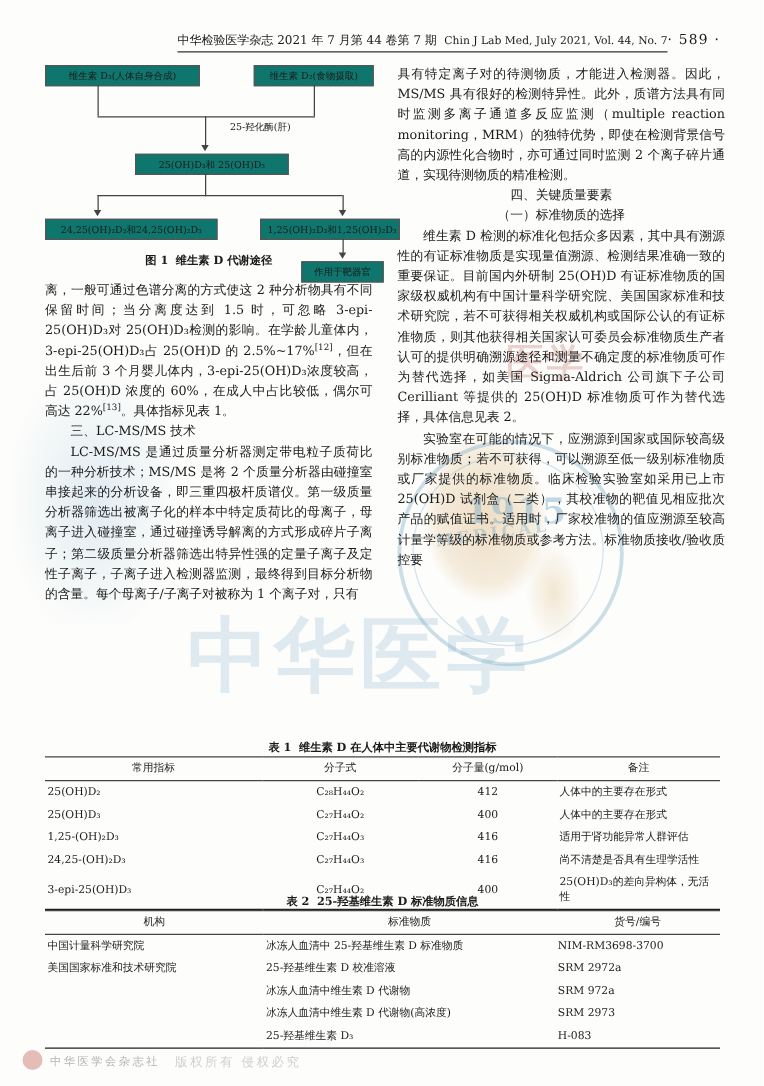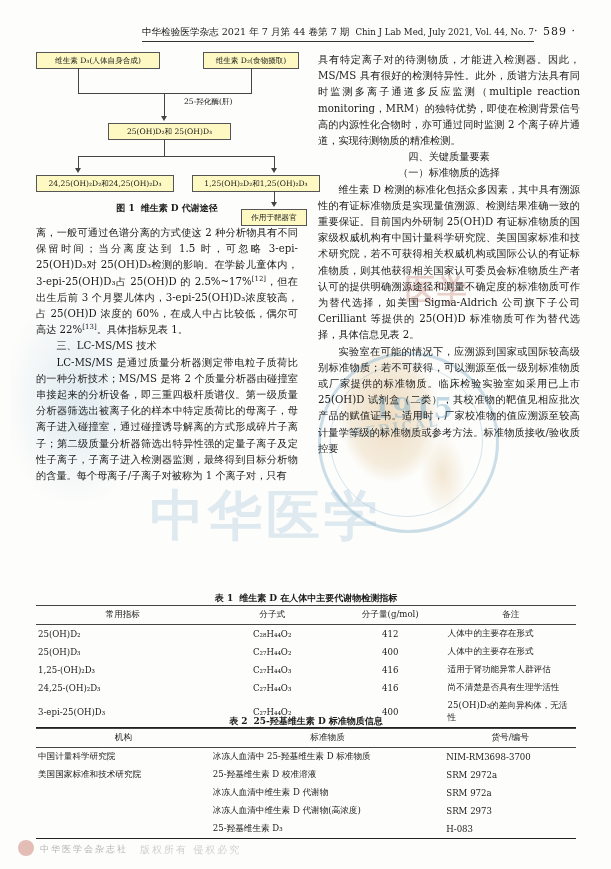--- a/index.html
+++ b/index.html
@@ -56,21 +56,21 @@
   .wm-medical {
     left: 348px; top: 420px;
     font-size: 13px;
     font-weight: bold;
     color: rgba(120,170,200,0.40);
     letter-spacing: 3px;
     transform: rotate(-8deg);
   }
   .wm-cn-big {
     left: 150px; top: 480px;
-    font-size: 54px;
+    font-size: 65px;
     font-weight: bold;
     color: rgba(120,170,200,0.22);
     letter-spacing: 4px;
     white-space: nowrap;
   }
   .wm-cn-small {
     left: 405px; top: 270px;
     font-size: 30px;
     font-weight: bold;
     color: rgba(200,120,110,0.33);
@@ -147,21 +147,21 @@
   .flow {
     position: absolute;
     left: 36px;
     top: 52px;
     width: 262px;
     height: 160px;
   }
   .node {
     position: absolute;
     border: 1px solid #555;
-    background: #fef9c3;
+    background: #0f766e;
     font-size: 7.6px;
     line-height: 1;
     padding: 3.5px 5px;
     white-space: nowrap;
     box-sizing: border-box;
     text-align: center;
   }
   .lbl {
     position: absolute;
     font-size: 7.6px;
@@ -255,21 +255,21 @@
     <div class="node" style="left:72px; top:71px; width:123px;">25(OH)D₂和 25(OH)D₃</div>
 
     <div class="ln v" style="left:128px; top:87px; height:18px;"></div>
     <div class="ln h" style="left:42px; top:104px; width:196px;"></div>
     <div class="ln v" style="left:42px; top:104px; height:14px;"></div>
     <div class="ln v" style="left:238px; top:104px; height:14px;"></div>
     <div class="arrow" style="left:39px; top:116px;"></div>
     <div class="arrow" style="left:235px; top:116px;"></div>
 
     <div class="node" style="left:0px; top:123px; width:138px;">24,25(OH)₂D₂和24,25(OH)₂D₃</div>
-    <div class="node" style="left:156px; top:123px; width:128px;">1,25(OH)₂D₂和1,25(OH)₂D₃</div>
+    <div class="node" style="left:172px; top:123px; width:112px;">1,25(OH)₂D₂和1,25(OH)₂D₃</div>
 
     <div class="ln v" style="left:238px; top:139px; height:13px;"></div>
     <div class="arrow" style="left:235px; top:150px;"></div>
     <div class="node" style="left:205px; top:157px; width:66px;">作用于靶器官</div>
   </div>
 
   <div class="caption" style="left:36px; top:202px; width:262px;">
     <span class="num">图 1</span><span class="txt">维生素 D 代谢途径</span>
   </div>
 

